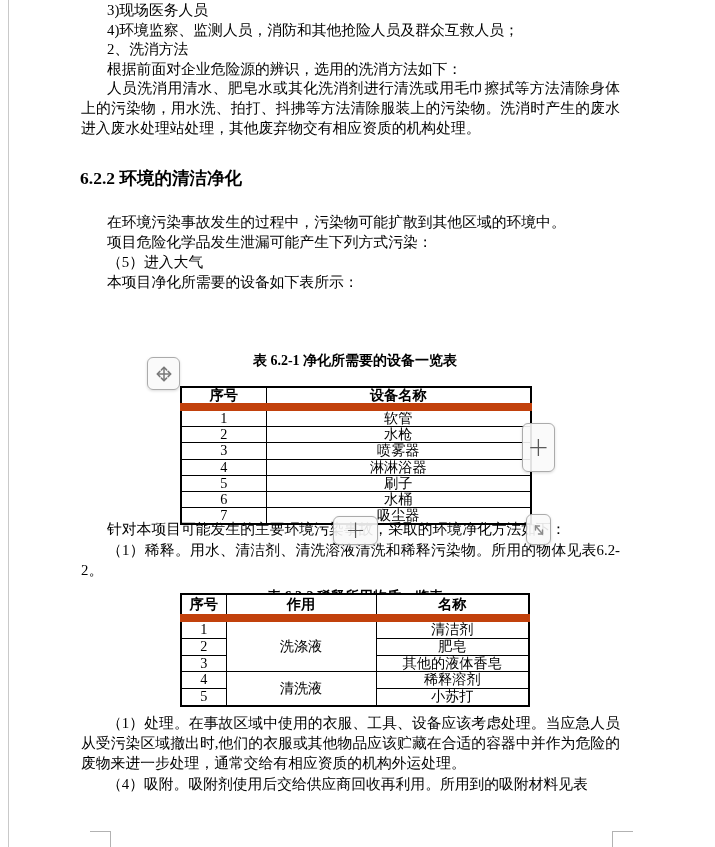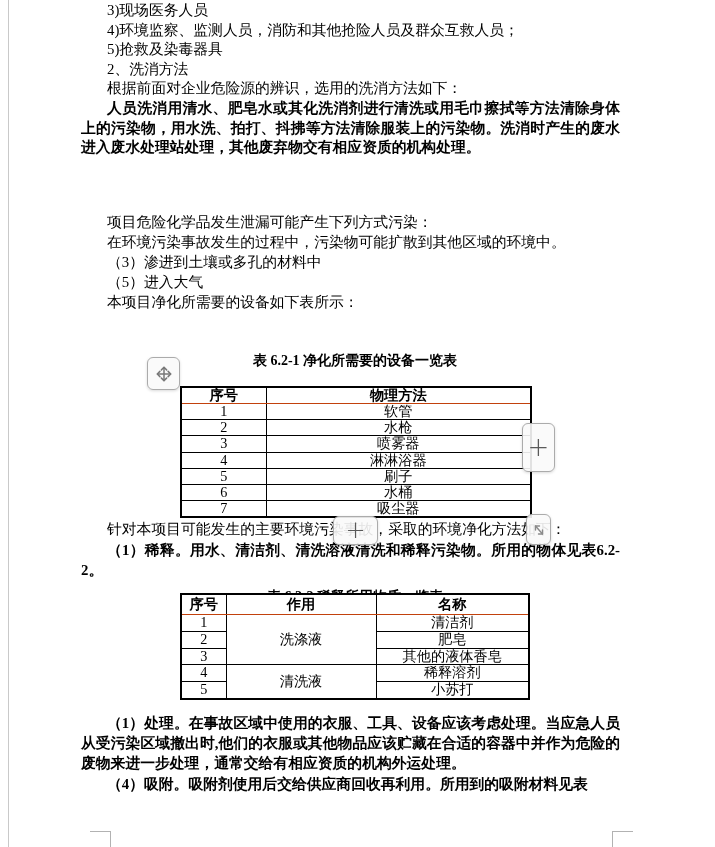--- a/index.html
+++ b/index.html
@@ -4,36 +4,36 @@
 <style>
   html,body { margin:0; padding:0; background:#ffffff; }
   .page {
     position:relative; width:715px; height:847px; background:#ffffff;
     font-family:"Liberation Serif","DejaVu Serif",serif; color:#000;
     overflow:hidden;
   }
   .page-edge { position:absolute; left:8px; top:0; bottom:0; width:1px; background:#c9c9c9; }
 
   .tblock { position:absolute; left:81px; width:539px; font-size:14.8px; line-height:19.6px; }
-  .just { text-align:justify;font-weight:bold; }
+  .just { text-align:justify; }
   .ind  { text-indent:26px; }
   .line { white-space:nowrap; }
 
   .heading { position:absolute; left:80px; top:166px; font-size:17.5px; font-weight:bold; white-space:nowrap; }
 
   .tcaption { position:absolute; left:150px; width:410px; text-align:center;
     font-weight:bold; font-size:14px; white-space:nowrap; }
 
   table.doc-table { position:absolute; border-collapse:collapse; table-layout:fixed;
     border:2px solid #000; background:#fff; }
   table.doc-table th, table.doc-table td {
     border:1px solid #000; text-align:center; vertical-align:middle;
     font-size:14.2px; padding:0; overflow:hidden;
   }
-  table.doc-table th { font-weight:bold; border-bottom:1px solid #c2410c; }
+  table.doc-table th { font-weight:bold; border-bottom:8px solid #c2410c; }
   #table1 { left:180px; top:386px; width:350px; }
   #table1 th { height:15px; line-height:15px; }
   #table1 td { height:15.2px; line-height:15.2px; }
   #table2 { left:180px; top:593px; width:348px; }
   #table2 th { height:19px; line-height:19px; }
   #table2 td { height:15.8px; line-height:15.8px; }
 
   .handle-btn {
     position:absolute; box-sizing:border-box;
     background:rgba(250,250,250,0.9); border:1px solid #ababab; border-radius:6px;
@@ -55,45 +55,44 @@
 </style>
 </head>
 <body>
 
 <div class="page">
   <div class="page-edge"></div>
 
   <div class="tblock" style="top:1px;">
     <div class="line ind">3)现场医务人员</div>
     <div class="line ind">4)环境监察、监测人员，消防和其他抢险人员及群众互救人员；</div>
-    <div class="line ind">5)抢救及染毒器具</div>
     <div class="line ind">2、洗消方法</div>
     <div class="line ind">根据前面对企业危险源的辨识，选用的洗消方法如下：</div>
     <div class="just ind">人员洗消用清水、肥皂水或其化洗消剂进行清洗或用毛巾擦拭等方法清除身体上的污染物，用水洗、拍打、抖拂等方法清除服装上的污染物。洗消时产生的废水进入废水处理站处理，其他废弃物交有相应资质的机构处理。</div>
   </div>
 
+  <div class="heading">6.2.2 环境的清洁净化</div>
 
   <div class="tblock" style="top:212px; line-height:20.1px;">
+    <div class="line ind">在环境污染事故发生的过程中，污染物可能扩散到其他区域的环境中。</div>
     <div class="line ind">项目危险化学品发生泄漏可能产生下列方式污染：</div>
-    <div class="line ind">在环境污染事故发生的过程中，污染物可能扩散到其他区域的环境中。</div>
-    <div class="line ind">（3）渗进到土壤或多孔的材料中</div>
     <div class="line ind">（5）进入大气</div>
     <div class="line ind">本项目净化所需要的设备如下表所示：</div>
   </div>
 
   <div class="tcaption" style="top:352px;">表 6.2-1 净化所需要的设备一览表</div>
   <table class="doc-table" id="table1">
     <colgroup>
         <col style="width:85px;">
         <col style="width:265px;">
       </colgroup>
     <tbody>
         <tr>
       <th>序号</th>
-      <th>物理方法</th>
+      <th>设备名称</th>
     </tr>
     <tr>
           <td>1</td>
           <td>软管</td>
         </tr>
     <tr>
           <td>2</td>
           <td>水枪</td>
         </tr>
     <tr>

